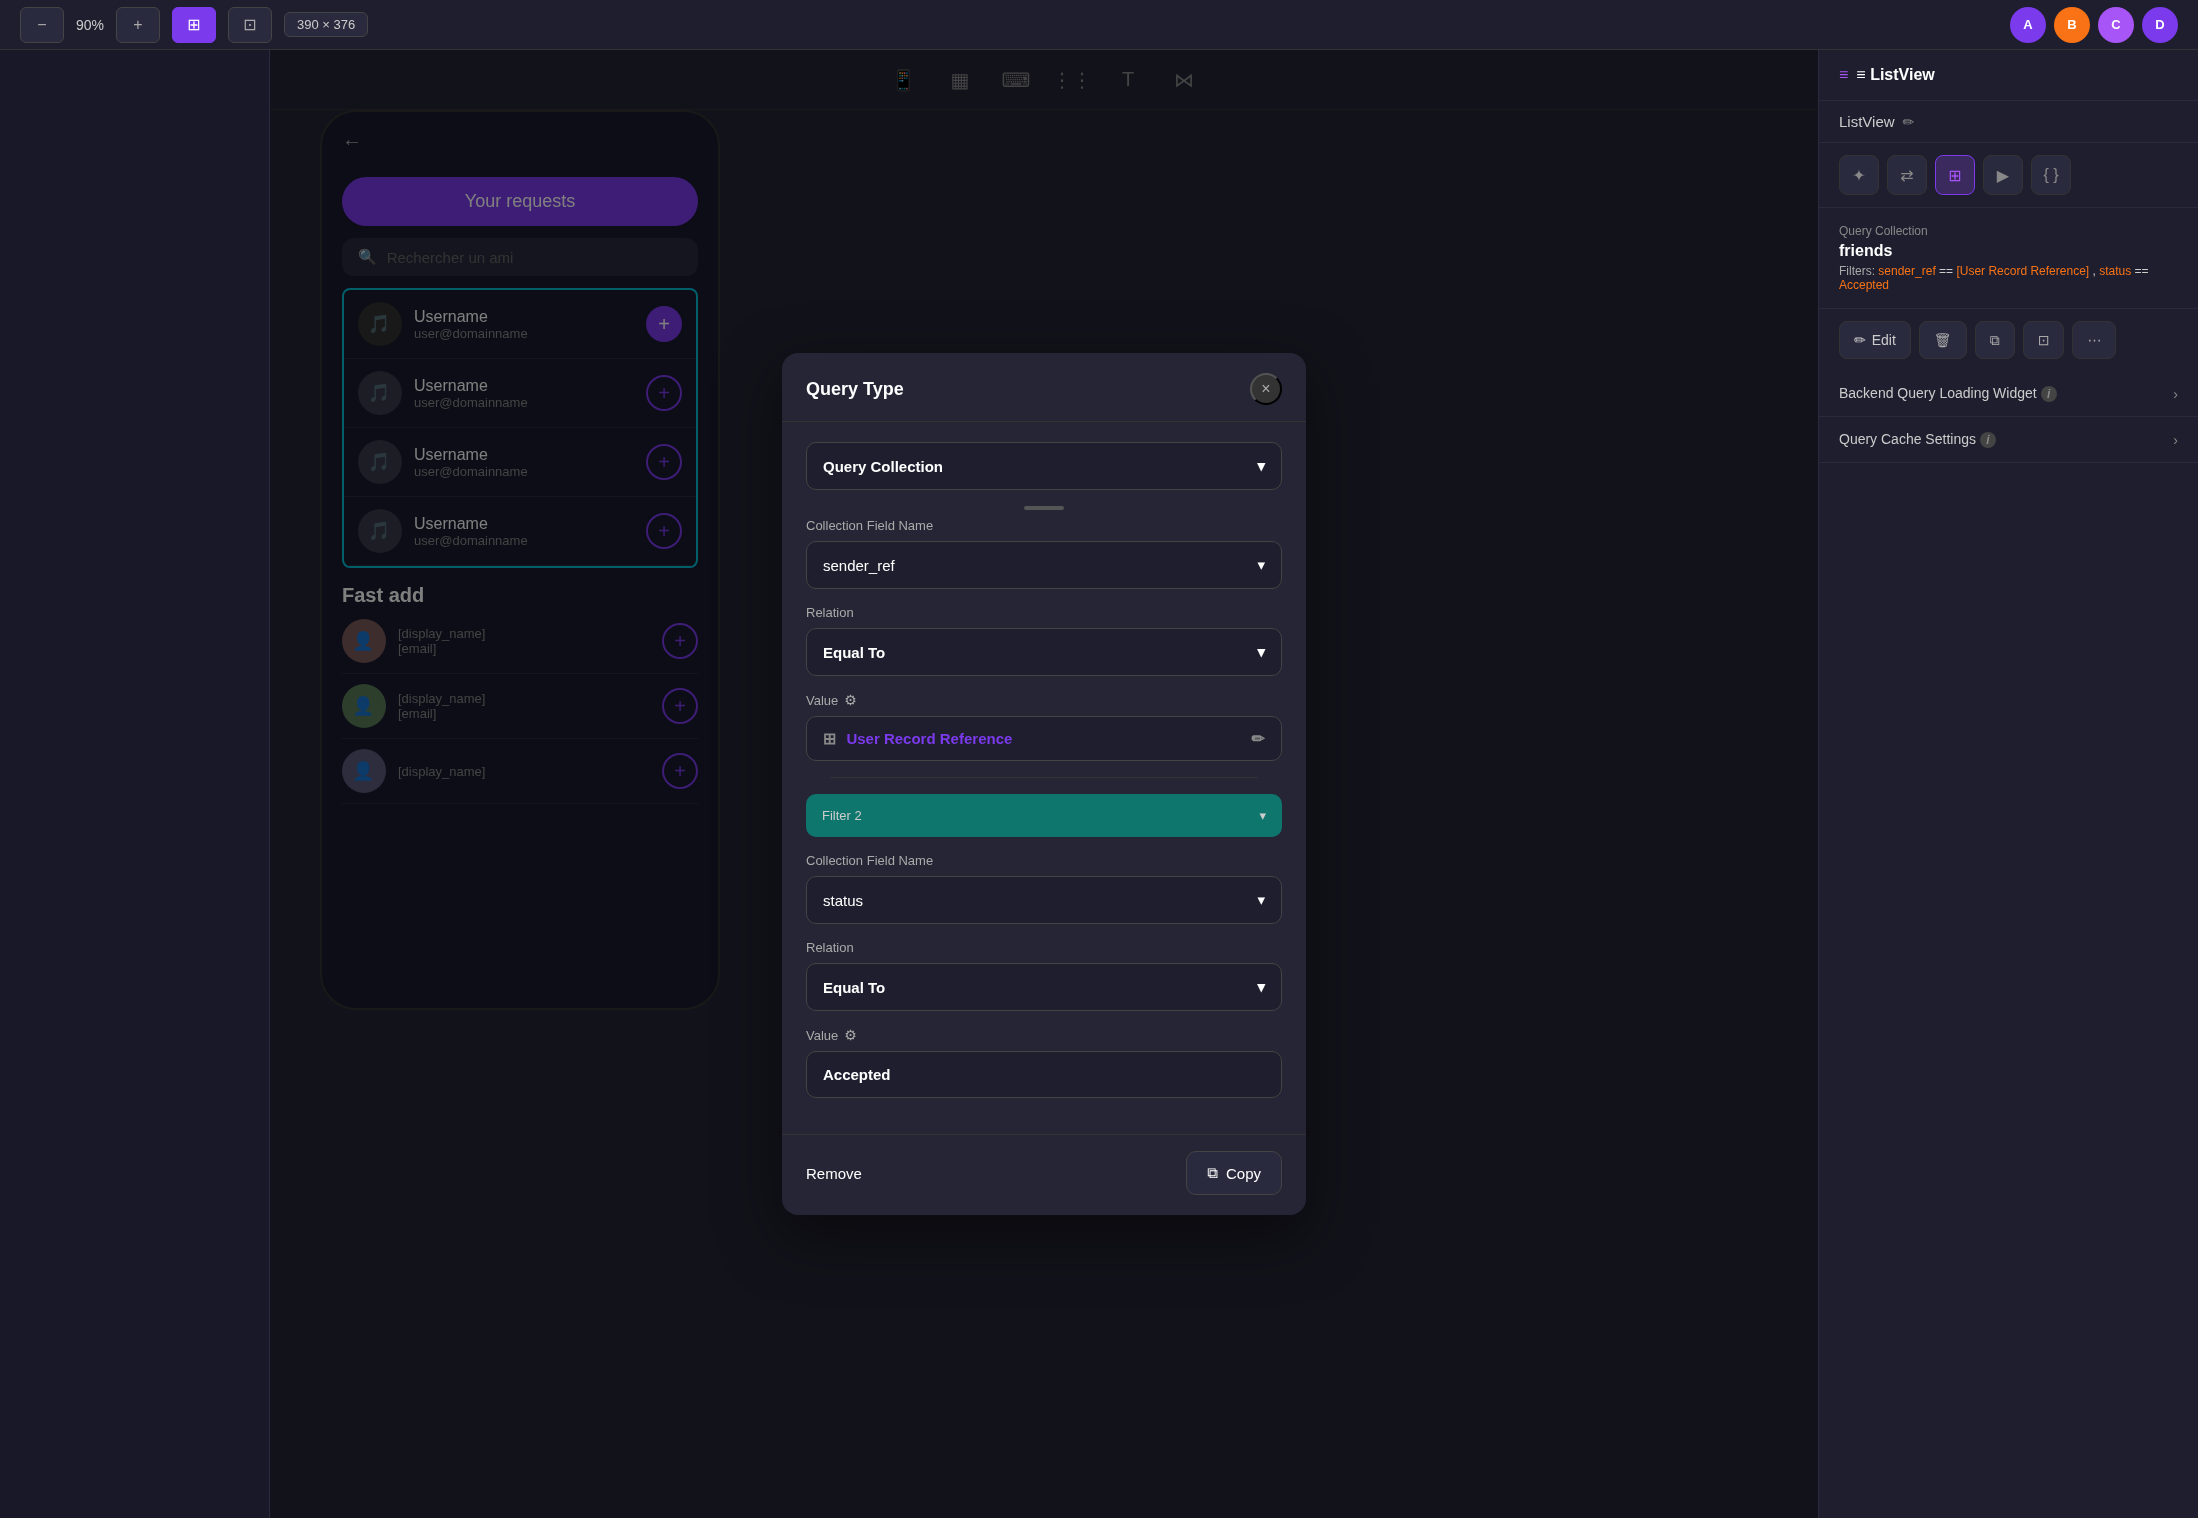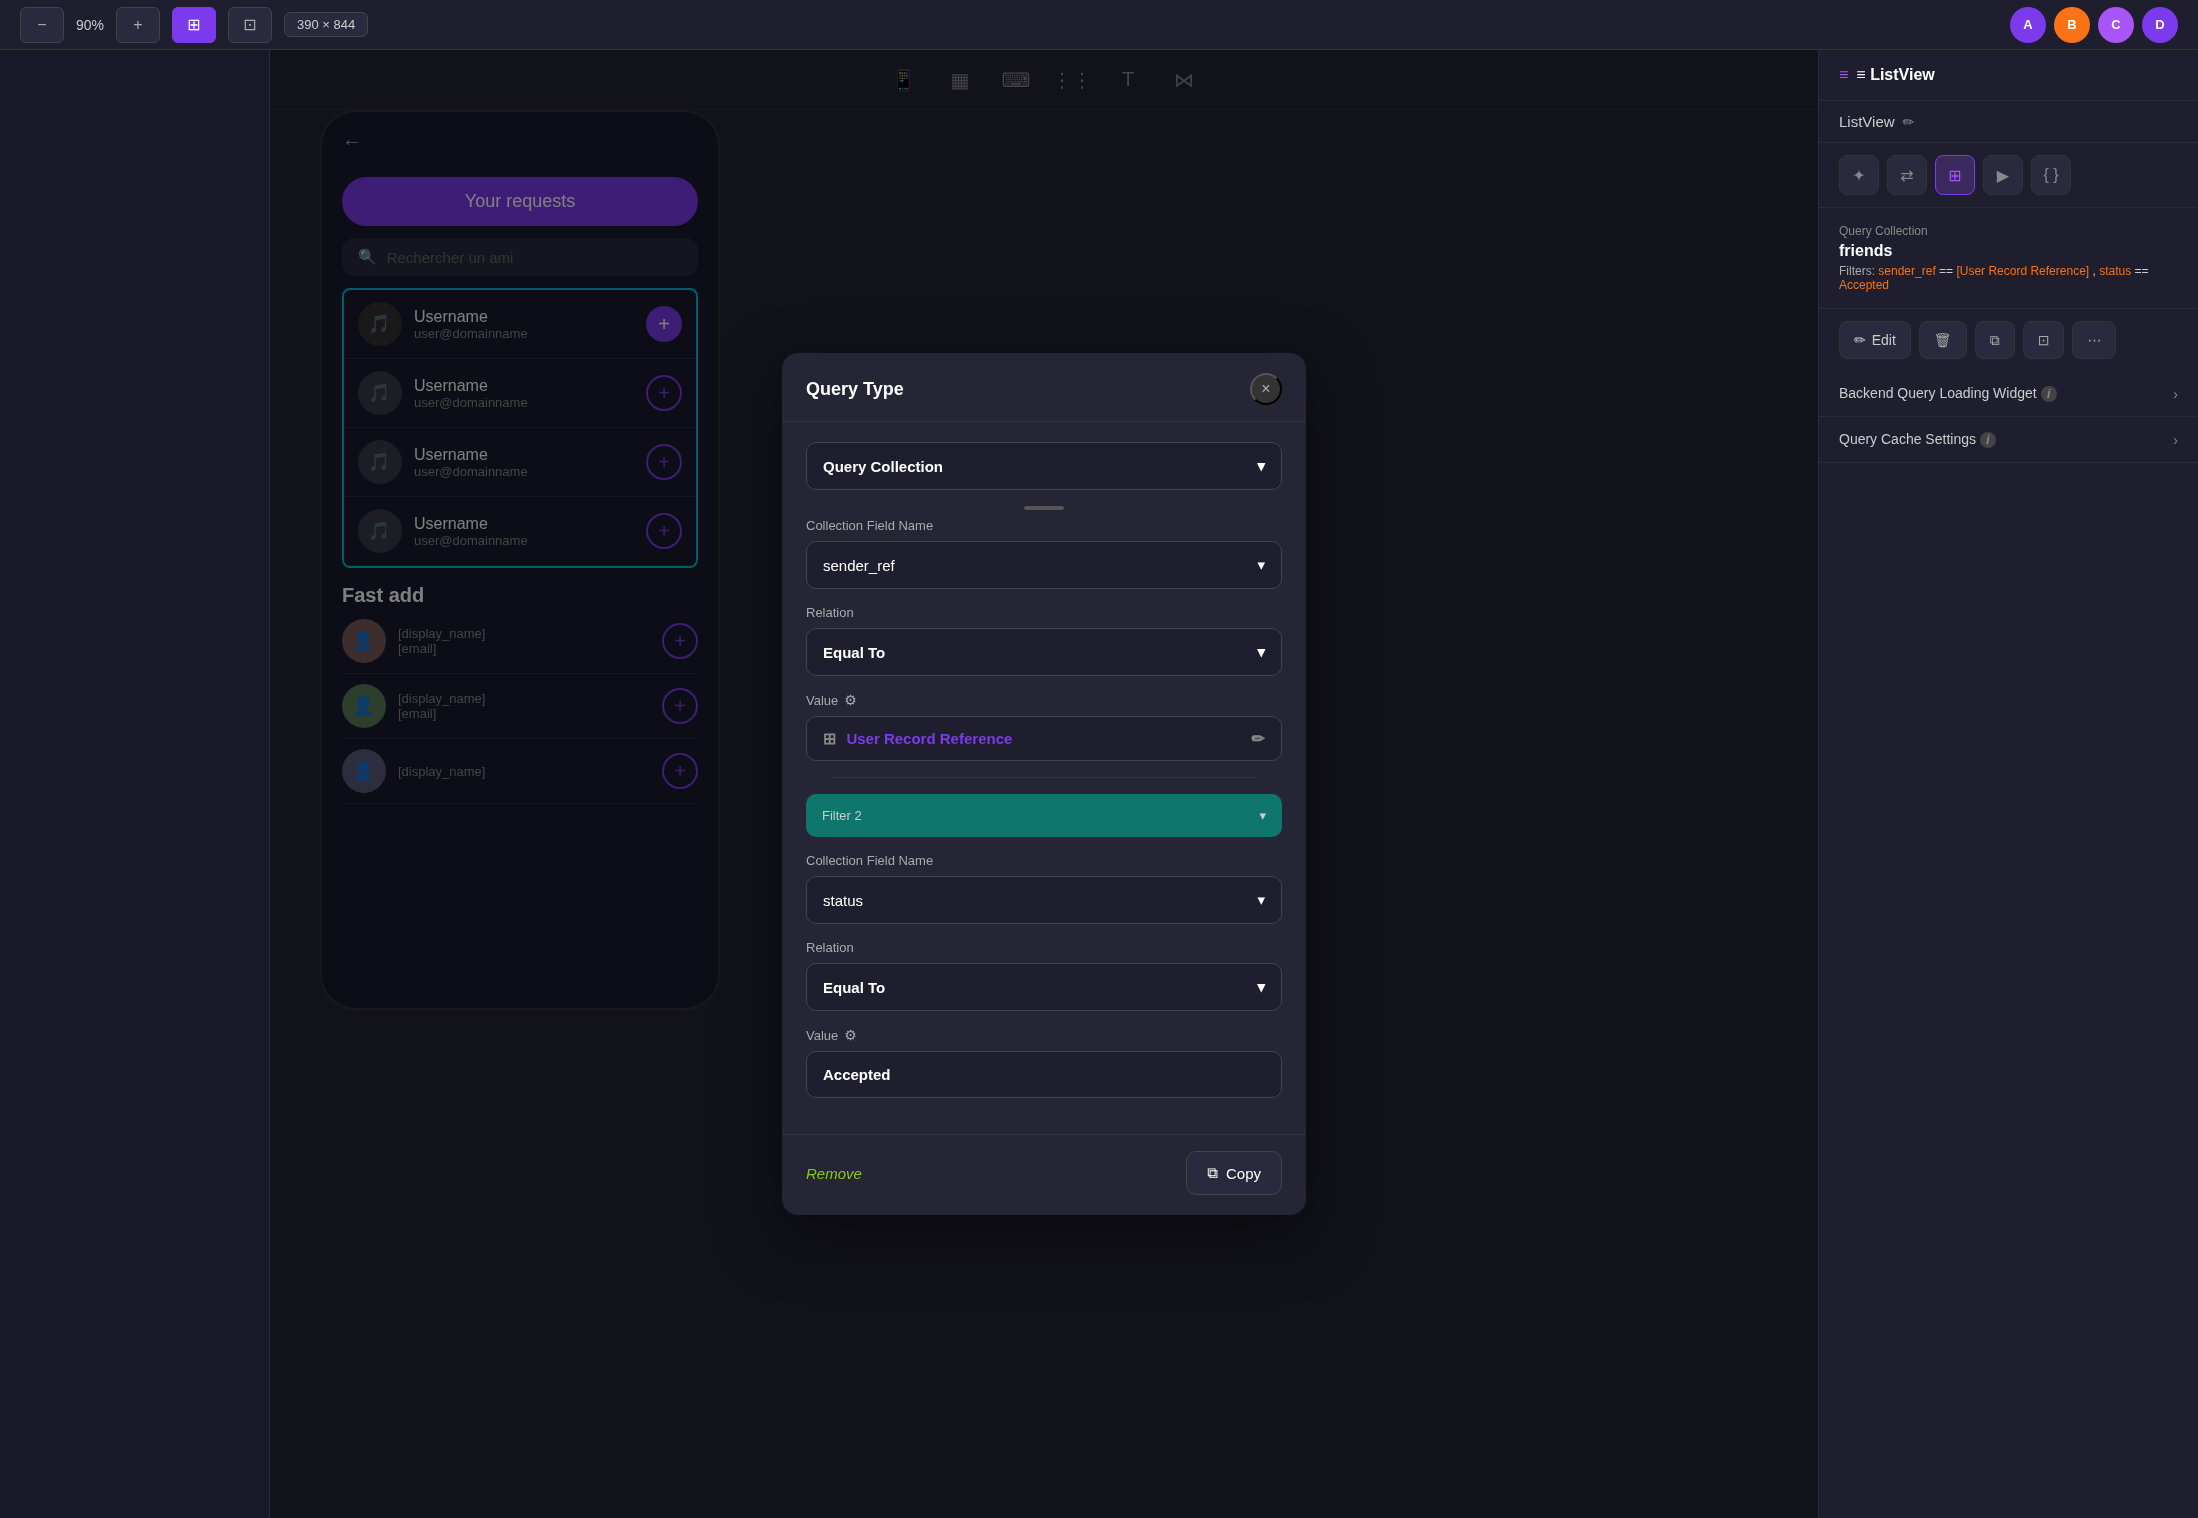--- a/index.html
+++ b/index.html
@@ -576,27 +576,26 @@
 
     .modal-footer {
       display: flex;
       align-items: center;
       justify-content: space-between;
       padding: 16px 24px 20px;
       border-top: 1px solid #333;
     }
 
     .remove-btn {
-      color: #84cc16;
+      color: #ffffff;
       font-size: 15px;
       background: none;
       border: none;
       cursor: pointer;
       font-weight: 500;
-      font-style: italic;
     }
 
     .copy-btn {
       background: #2a2a3e;
       border: 1px solid #444;
       border-radius: 10px;
       padding: 12px 20px;
       color: white;
       font-size: 15px;
       font-weight: 500;
@@ -643,21 +642,21 @@
   </button>
   <span class="zoom-controls">
     <span>90%</span>
   </span>
   <button class="toolbar-btn">
     <span>+</span>
   </button>
   <button class="toolbar-btn active">⊞</button>
   <button class="toolbar-btn">⊡</button>
   <div class="dimension-badge">
-    <span>390 × 844</span>
+    <span>390 × 376</span>
   </div>
   <div class="top-right-icons">
     <div class="avatar-circle">A</div>
     <div class="avatar-circle avatar-orange">B</div>
     <div class="avatar-circle avatar-purple2">C</div>
     <div class="avatar-circle">D</div>
   </div>
 </div>
 
 <div class="left-sidebar"></div>

